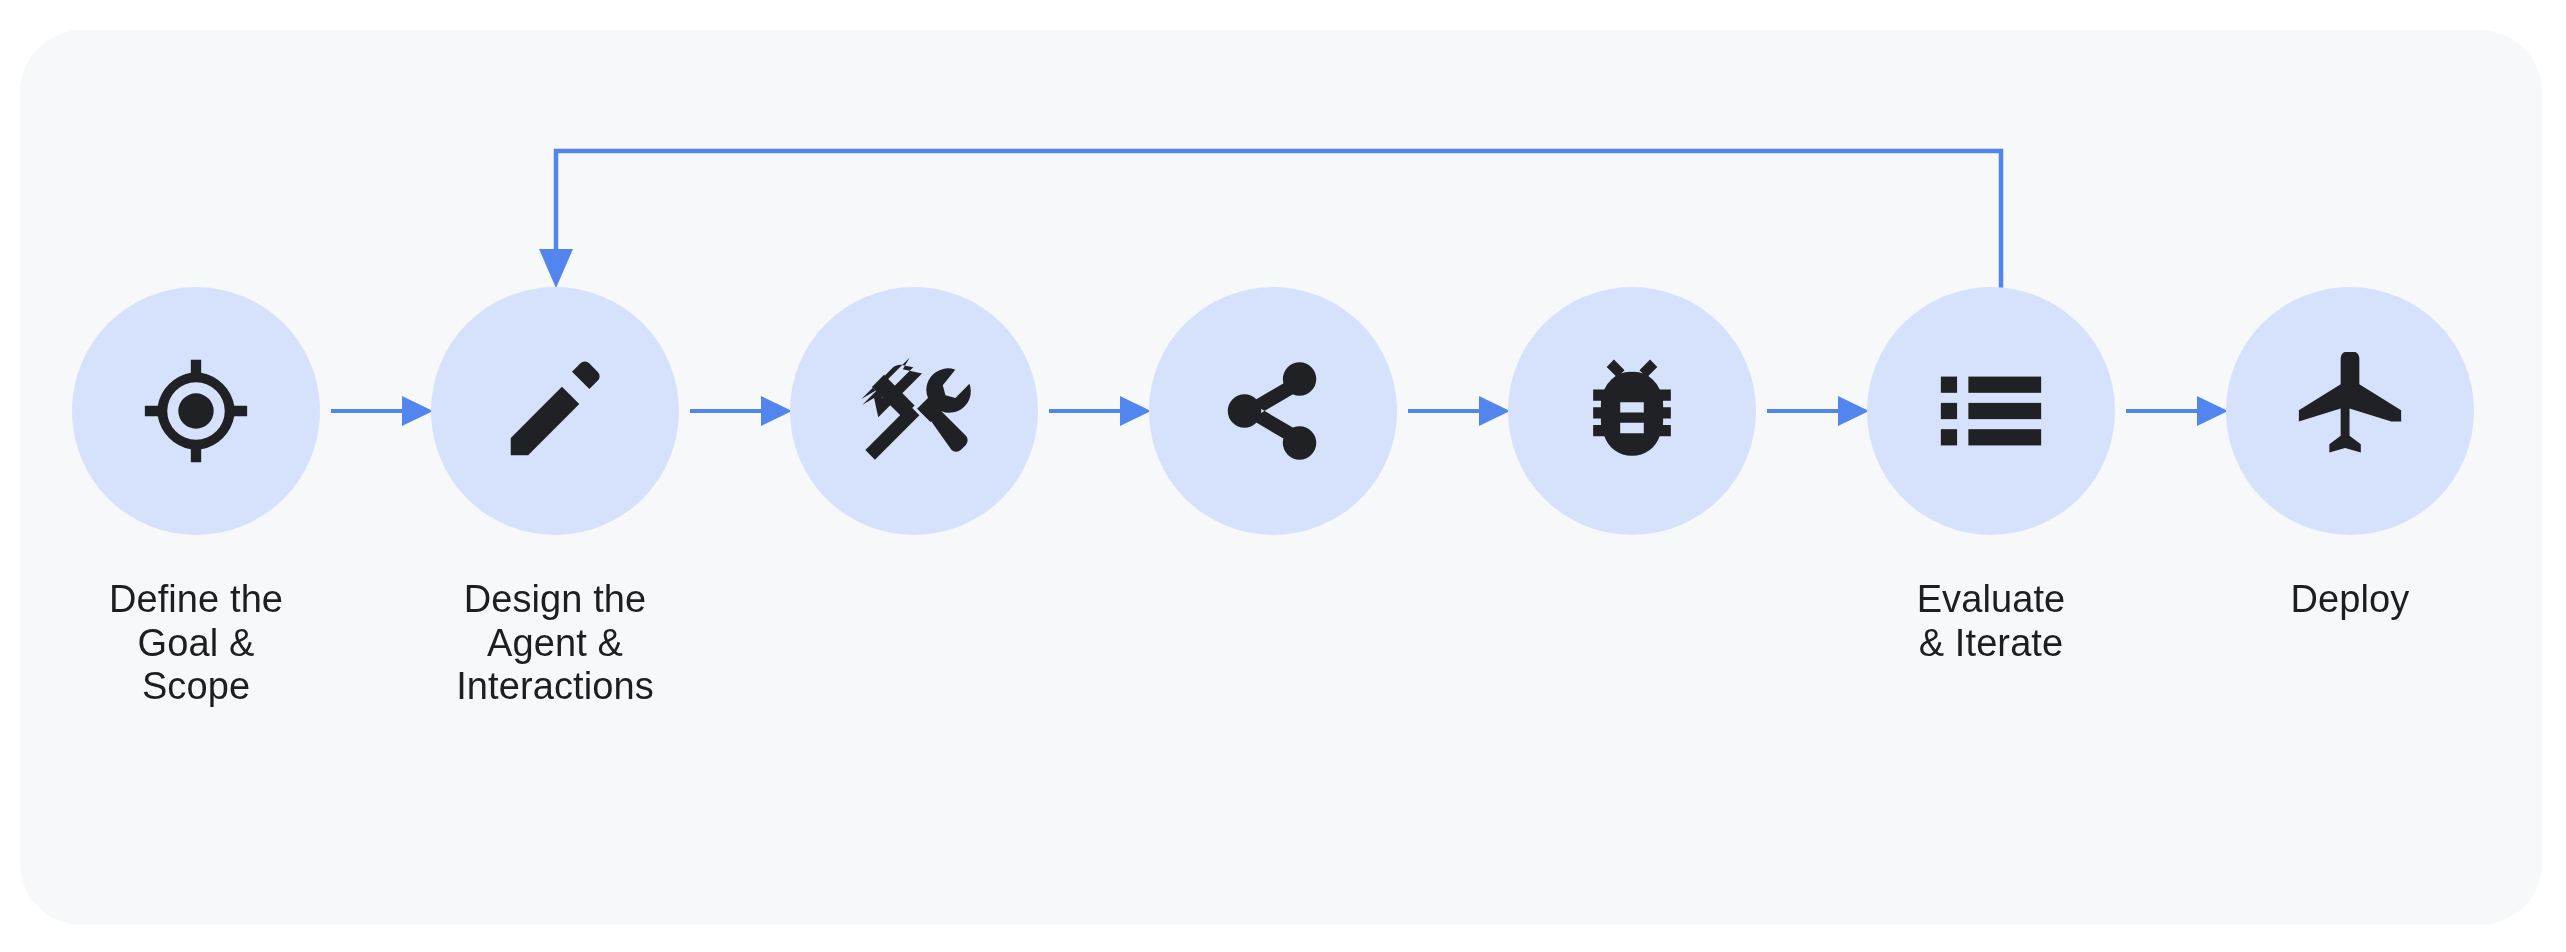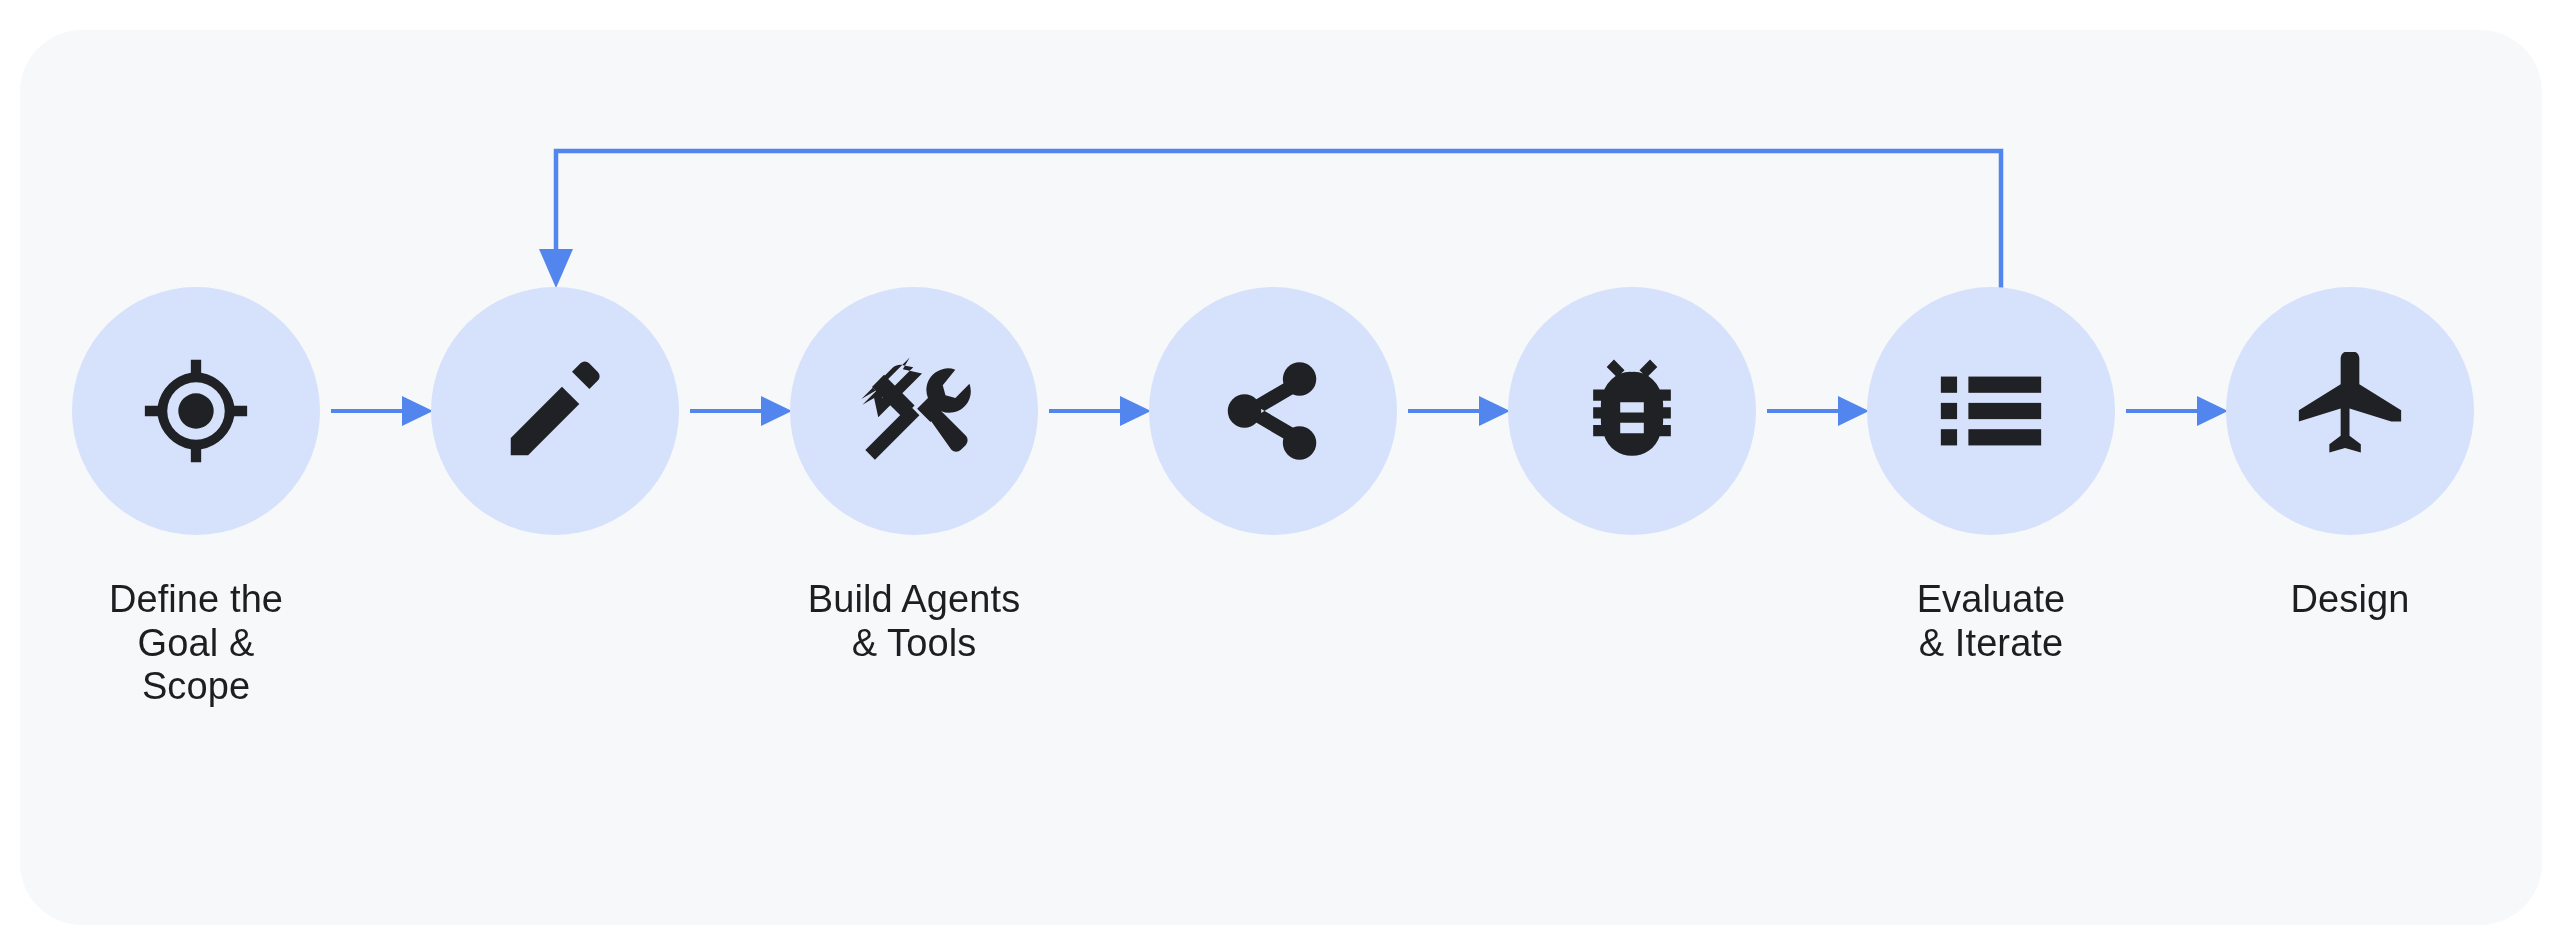--- a/index.html
+++ b/index.html
@@ -143,34 +143,35 @@
 Scope</div>
     </div>
 
     <div class="step" style="left:431px">
       <div class="bubble">
         <svg viewBox="0 0 24 24">
           <path d="M3 17.47V21h3.53L16.94 10.59l-3.53-3.53L3 17.47z"></path>
           <path d="M20.71 5.82a1.25 1.25 0 0 0 0-1.77L18.95 2.3a1.25 1.25 0 0 0-1.77 0l-1.72 1.72 3.53 3.53 1.72-1.73z"></path>
         </svg>
       </div>
+      <div class="step-label">Design the
+Agent &amp;
+Interactions</div>
     </div>
 
     <div class="step" style="left:790px">
       <div class="bubble">
         <svg viewBox="0 0 24 24">
           <path d="M1.3 9.55 3.6 7.25l1.35 1.35 1.62-1.62-1.35-1.35L7.5 3.35c.6-.6 1.45-.85 2.25-.68l2.1.45-6.3 6.3-.46-2.1-3.79 2.23zm.2 1.2 2.38-1.4.85 3.9 8.9-8.9-3.9-.86 1.4-2.38"></path>
           <path d="M3.45 7.1 5.9 4.65l1.42 1.42 4.8 4.8-2.45 2.45-4.8-4.8L3.45 7.1z"></path>
           <path d="M2.1 19.95 4.05 21.9 13.1 12.85l-1.95-1.95L2.1 19.95z"></path>
           <path d="M20.4 3.6a4.35 4.35 0 0 0-4.6 1.02 4.35 4.35 0 0 0-.96 4.72l-2.2 2.2 2.7 2.7 2.2-2.2a4.35 4.35 0 0 0 4.72-.96 4.35 4.35 0 0 0 1.02-4.6l-2.86 2.86-2.02-.55-.55-2.02L20.4 3.6z"></path>
           <path d="M15.1 13.5l1.95-1.95 5.45 5.45c.54.54.54 1.41 0 1.95l-.95.95c-.54.54-1.41.54-1.95 0L15.1 13.5z"></path>
         </svg>
       </div>
-      <div class="step-label">Build Agents
-&amp; Tools</div>
     </div>
 
     <div class="step" style="left:1149px">
       <div class="bubble">
         <svg viewBox="0 0 24 24">
           <path d="M7.2 13.55 15 18.1l1.45-2.5-7.8-4.55-1.45 2.5zM16.4 8.4 8.6 12.95 7.15 10.45l7.8-4.55L16.4 8.4z"></path>
           <circle cx="17.4" cy="5.5" r="3.4"></circle>
           <circle cx="6.2" cy="12" r="3.4"></circle>
           <circle cx="17.4" cy="18.5" r="3.4"></circle>
         </svg>
@@ -200,17 +201,17 @@
       <div class="step-label">Evaluate
 &amp; Iterate</div>
     </div>
 
     <div class="step" style="left:2226px">
       <div class="bubble">
         <svg viewBox="0 0 24 24">
           <path d="M22.4 14.15v-2.3l-8.5-5.3V1.3c0-.79-.64-1.45-1.43-1.45h-.94c-.79 0-1.43.66-1.43 1.45v5.25l-8.5 5.3v2.3l8.5-2.65v5.55l-2.3 1.7v1.7l3.2-.9 3.2.9v-1.7l-2.3-1.7V11.5l8.5 2.65z"></path>
         </svg>
       </div>
-      <div class="step-label">Design</div>
+      <div class="step-label">Deploy</div>
     </div>
 
   </div>
 </div>
 
 </body></html>

